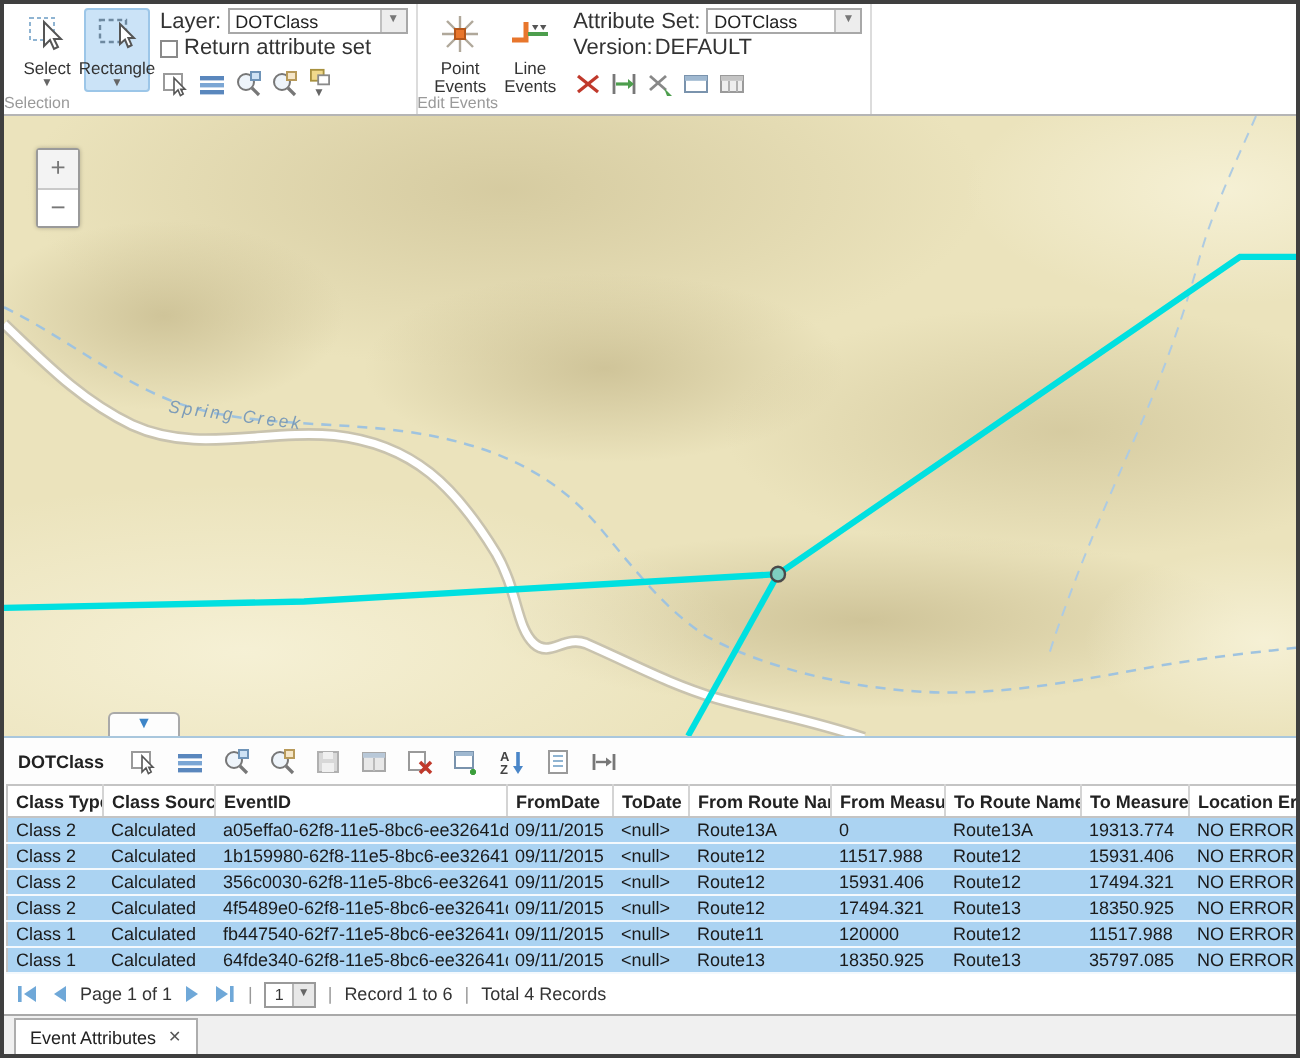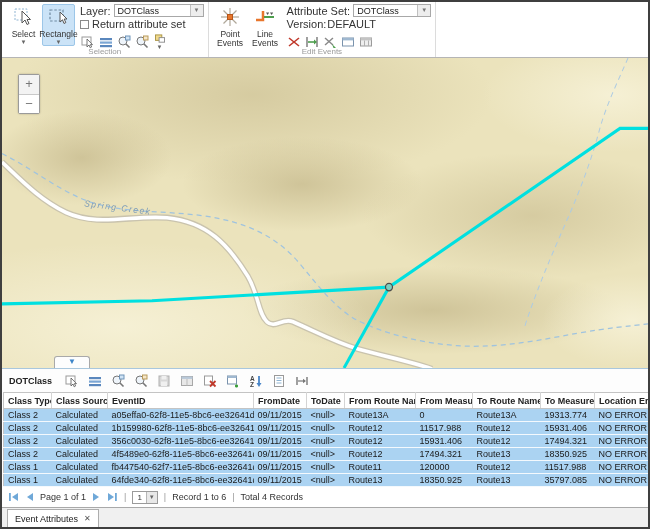--- a/index.html
+++ b/index.html
@@ -7,21 +7,21 @@
   .window { width:650px; height:529px; border:2px solid #3f3f3f; display:flex; flex-direction:column; background:#fff; overflow:hidden; }
 
   
   .tabbar { height:15px; background:#f4f4f4; display:flex; padding-left:8px; border-bottom:1px solid #b9b9b9; flex:0 0 auto; }
   .tab { width:44px; text-align:center; font-size:9px; line-height:14px; color:#444; position:relative; }
   .tab.active { background:#fff; border:1px solid #8f8f8f; border-bottom:none; height:15px; z-index:2; }
 
   
   .ribbon { height:56px; background:#fff; border-bottom:1px solid #b5b5b5; display:flex; flex:0 0 auto; }
   .rgroup { position:relative; display:flex; padding:2px 4px 11px 4px; border-right:1px solid #dcdcdc; }
-  .rgroup-label { position:absolute; bottom:1px; left:0; right:0; text-align:center; font-size:8px; color:#9a9a9a; }
+  .rgroup-label { position:absolute; bottom:1px; left:0; right:0; font-size:8px; color:#9a9a9a; }
   .bigbtn { width:33px; margin:0 1px; display:flex; flex-direction:column; align-items:center; font-size:8.5px; color:#333; padding-top:1px; border:1px solid transparent; border-radius:2px; }
   .bigbtn.highlight { background:#cbe3f7; border-color:#9cc6e8; }
   .bigbtn .blabel { line-height:9px; text-align:center; }
   .caret { font-size:6px; color:#666; line-height:6px; }
   .rcol { display:flex; flex-direction:column; margin-left:4px; }
   .rrow { display:flex; align-items:center; height:13px; margin-bottom:1px; }
   .rlabel { font-size:11px; color:#333; margin-right:3px; white-space:nowrap; }
   .dd { display:inline-flex; border:1px solid #a8a8a8; background:#fff; height:13px; align-items:center; }
   .dd .val { font-size:9px; color:#222; padding:0 3px; }
   .dd .arrow { width:13px; height:11px; background:#ededed; border-left:1px solid #c0c0c0; font-size:6px; color:#777; text-align:center; line-height:11px; }

